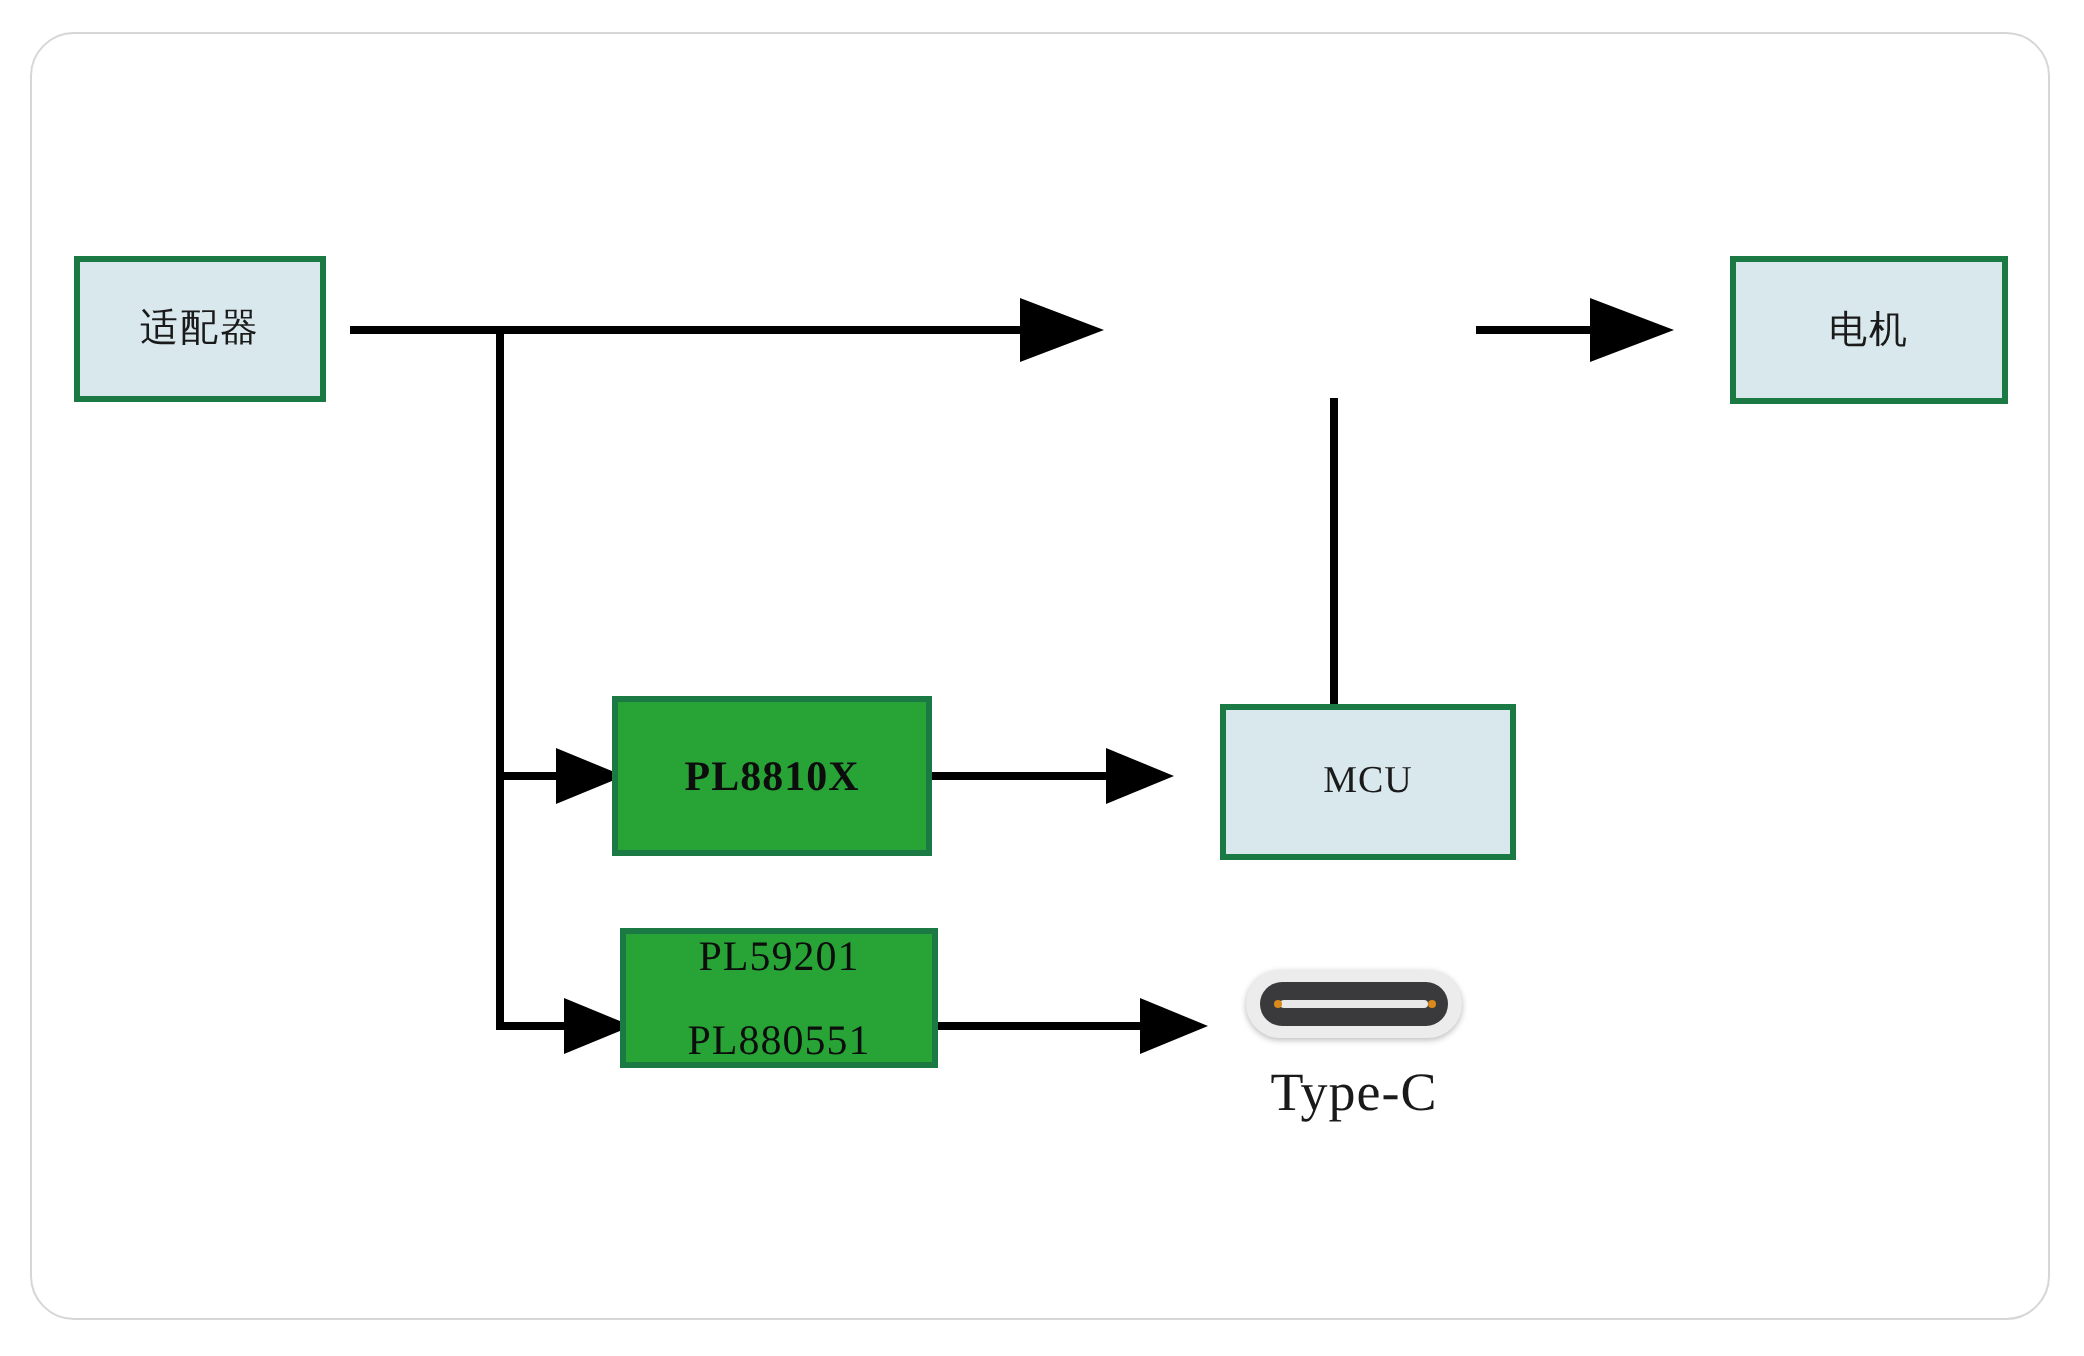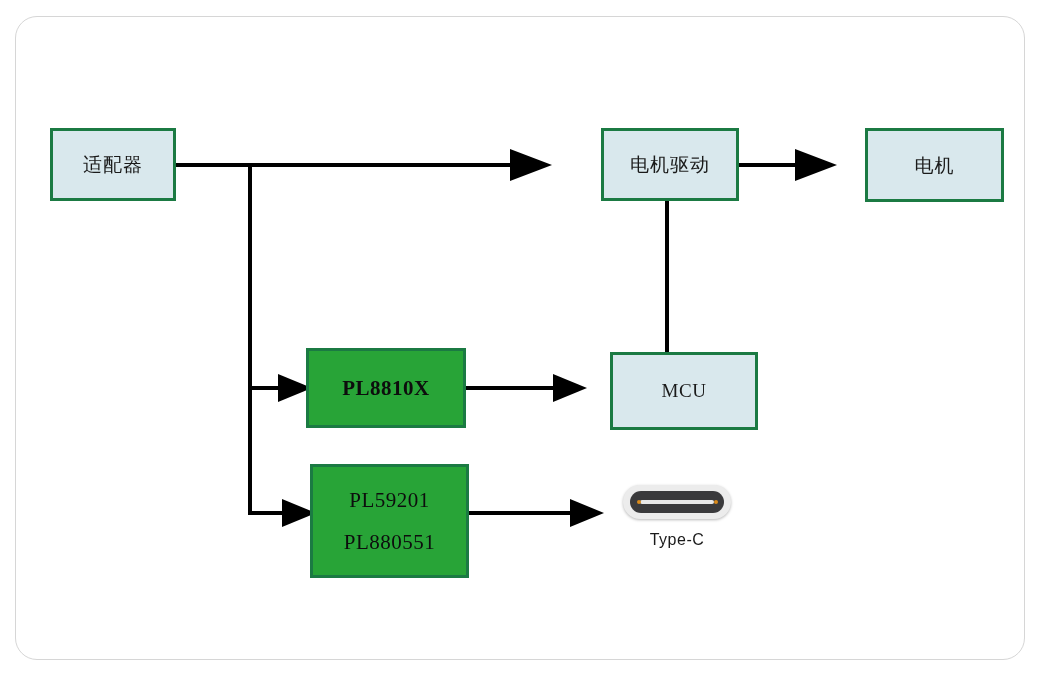--- a/index.html
+++ b/index.html
@@ -121,22 +121,22 @@
     background: #d98a1a;
   }
   #typec-pin-left { left: 7px; }
   #typec-pin-right { left: 84px; }
   #typec-label {
     position: absolute;
     left: 600px;
     top: 531px;
     width: 154px;
     text-align: center;
-    font-family: Liberation Sans, sans-serif;
-    font-size: 16px;
+    font-family: Liberation Serif, serif;
+    font-size: 27px;
     color: #1a1a1a;
     letter-spacing: 0.5px;
   }
 </style>
 </head>
 <body>
 
 <div id="canvas">
 
   <div id="frame"></div>
@@ -156,41 +156,38 @@
   <div class="arrowhead" style="left:795px; top:149px;"></div>
 
   <div class="wire v" style="left:665px; top:199px; height:156px;"></div>
 
   <div class="wire h" style="left:465px; top:386px; width:92px;"></div>
   <div class="arrowhead small" style="left:553px; top:374px;"></div>
 
   <div class="wire h" style="left:468px; top:511px; width:106px;"></div>
   <div class="arrowhead small" style="left:570px; top:499px;"></div>
 
-  <div class="node blue" style="left:50px; top:128px; width:126px; height:73px;">
+  <div class="node blue" style="left:37px; top:128px; width:126px; height:73px;">
     <span>适配器</span>
   </div>
 
-  <div class="node blue" style="left:601px; top:128px; width:138px; height:73px;">
-    <span>电机驱动</span>
-  </div>
 
   <div class="node blue" style="left:865px; top:128px; width:139px; height:74px;">
     <span>电机</span>
   </div>
 
   <div class="node blue latin" style="left:610px; top:352px; width:148px; height:78px;">
     <span>MCU</span>
   </div>
 
   <div class="node green" style="left:306px; top:348px; width:160px; height:80px;font-weight:bold;">
     <span>PL8810X</span>
   </div>
 
-  <div class="node green" style="left:310px; top:464px; width:159px; height:114px;">
+  <div class="node green" style="left:310px; top:464px; width:159px; height:70px;">
     <span class="lines">
       <span style="display:block;">PL59201</span>
       <span style="display:block;margin-top:15px;">PL880551</span>
     </span>
   </div>
 
   <div id="typec-shell">
     <div id="typec-body">
       <div id="typec-slot"></div>
       <div class="typec-pin" id="typec-pin-left"></div>

